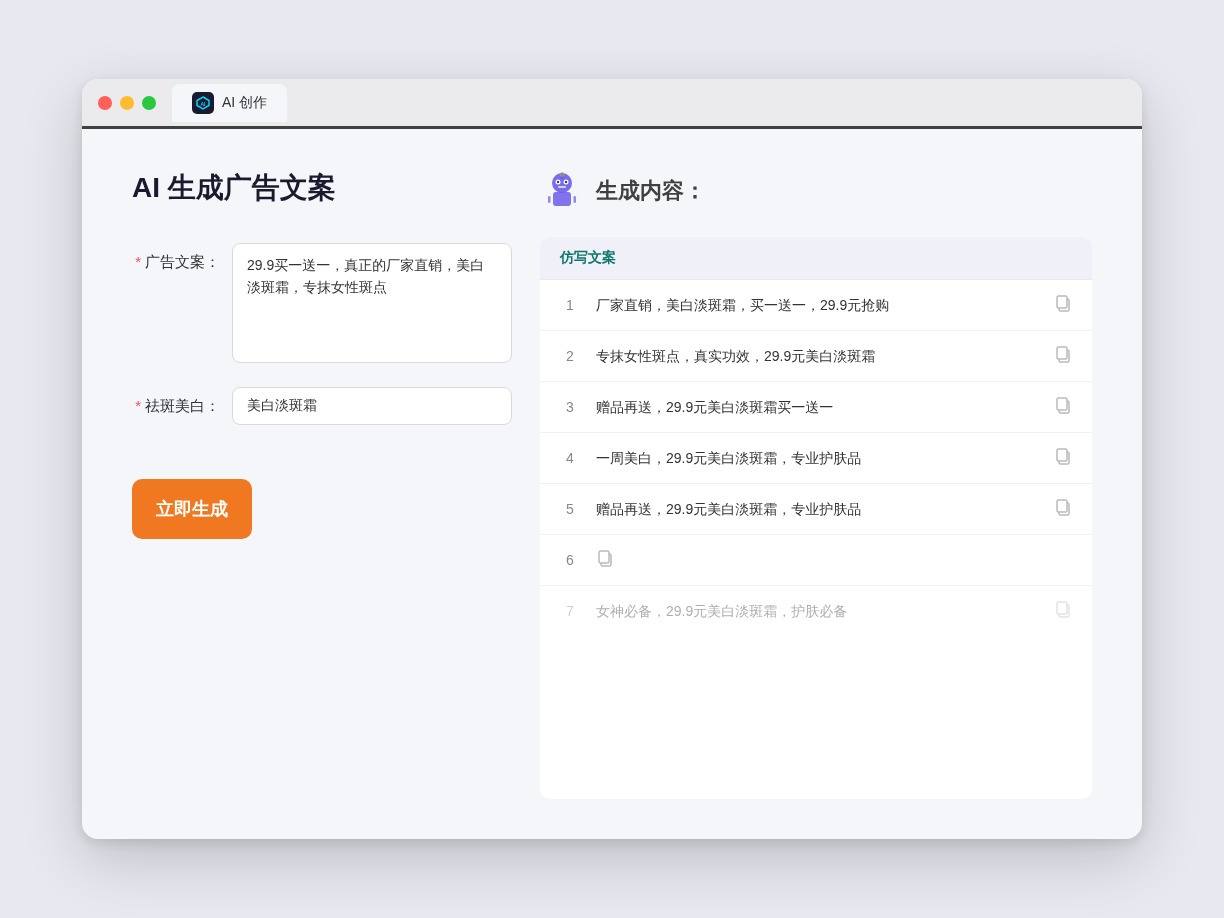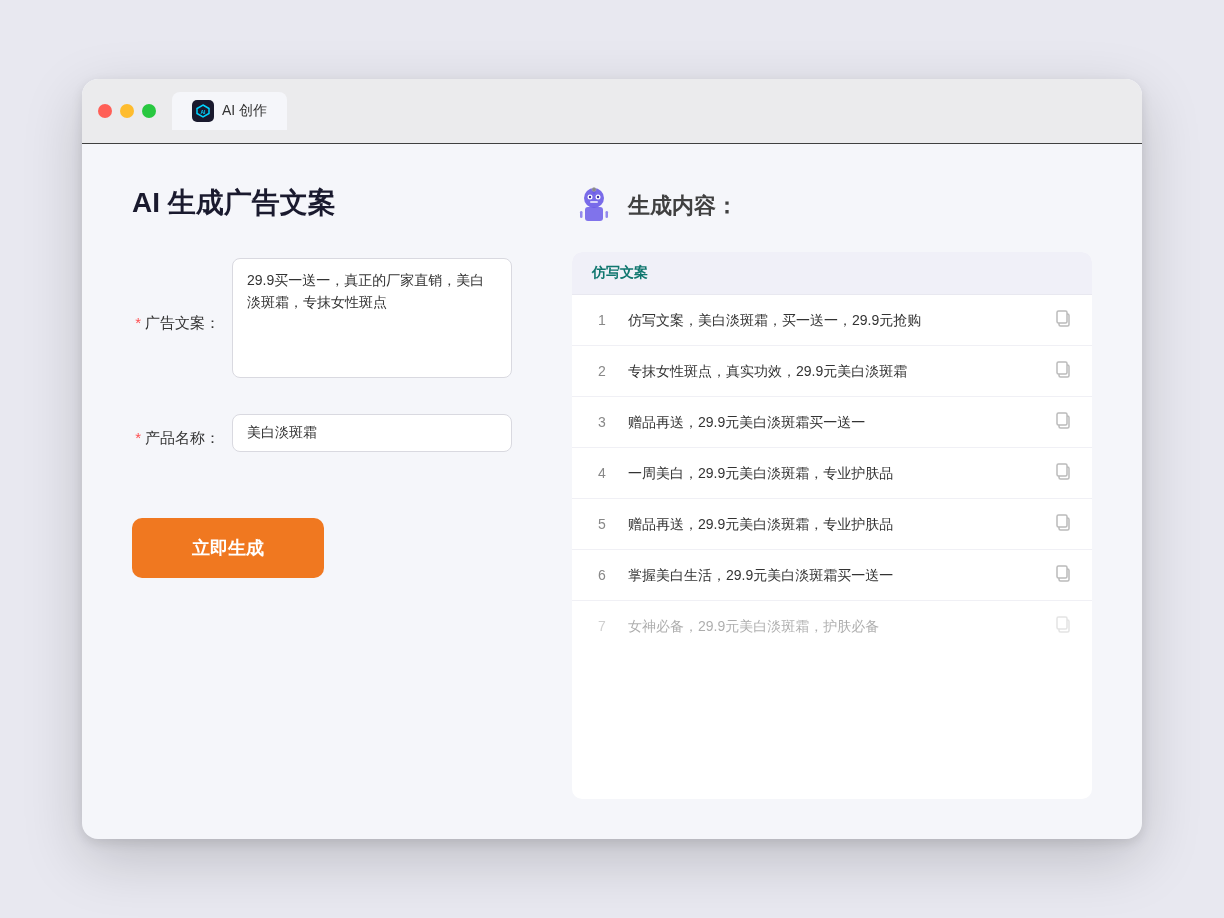--- a/index.html
+++ b/index.html
@@ -20,25 +20,25 @@
       background: #f5f6fa;
       border-radius: 16px;
       box-shadow: 0 20px 60px rgba(0,0,0,0.18), 0 4px 12px rgba(0,0,0,0.1);
       display: flex;
       flex-direction: column;
       overflow: hidden;
     }
 
     .browser-titlebar {
       background: #ebebed;
-      height: 65px;
+      height: 50px;
       display: flex;
       align-items: center;
       padding: 0 16px;
-      border-bottom: 1px solid #404040;
+      border-bottom: 3px solid #404040;
       border-radius: 16px 16px 0 0;
       flex-shrink: 0;
     }
 
     .traffic-lights {
       display: flex;
       gap: 8px;
       margin-right: 16px;
     }
 
@@ -74,40 +74,40 @@
       color: #00d4ff;
       font-size: 11px;
       font-weight: bold;
     }
 
     .browser-content {
       flex: 1;
       padding: 40px 50px;
       overflow: hidden;
       display: flex;
-      gap: 60px;
+      gap: 28px;
     }
 
     
     .left-panel {
       width: 380px;
       flex-shrink: 0;
     }
 
     .page-title {
       font-size: 28px;
       font-weight: 700;
       color: #1a1a2e;
       margin-bottom: 36px;
     }
 
     .form-group {
       display: flex;
-      align-items: center;
-      margin-bottom: 36px;
+      align-items: flex-start;
+      margin-bottom: 24px;
     }
 
     .form-label {
       font-size: 15px;
       color: #333;
       width: 100px;
       flex-shrink: 0;
       padding-top: 10px;
       text-align: right;
       padding-right: 12px;
@@ -135,21 +135,21 @@
       height: 120px;
       line-height: 1.6;
     }
 
     .generate-btn {
       margin-top: 30px;
       background: #f07820;
       color: #fff;
       border: none;
       border-radius: 10px;
-      padding: 18px 60px;
+      padding: 18px 24px;
       font-size: 18px;
       font-weight: 600;
       cursor: pointer;
       font-family: Liberation Serif, serif;
     }
 
     
     .right-panel {
       flex: 1;
       display: flex;
@@ -252,21 +252,21 @@
       <div class="form-group">
         <label class="form-label">
           <span class="required-star">*</span><span>广告文案：</span>
         </label>
         <textarea class="form-textarea" style="">29.9买一送一，真正的厂家直销，美白淡斑霜，专抹女性斑点</textarea>
       </div>
 
       
       <div class="form-group">
         <label class="form-label">
-          <span class="required-star">*</span><span>产品名称：</span>
+          <span class="required-star">*</span><span>祛斑美白：</span>
         </label>
         <input type="text" class="form-input" value="美白淡斑霜" style="">
       </div>
 
       
 
       
       <button class="generate-btn">立即生成</button>
     </div>
 
@@ -287,21 +287,21 @@
           <rect x="31.5" y="27" width="2.5" height="7" rx="1.25" fill="#6b5ce7" opacity="0.7" transform="translate(2,0)"></rect>
         </svg>
         <span class="result-title">生成内容：</span>
       </div>
 
       <div class="result-table">
         <div class="table-header">仿写文案</div>
         <div id="table-body">
             <div class="table-row">
               <span class="row-num">1</span>
-              <span class="row-text">仿写文案，美白淡斑霜，买一送一，29.9元抢购</span>
+              <span class="row-text">厂家直销，美白淡斑霜，买一送一，29.9元抢购</span>
               <span><svg width="18" height="18" viewBox="0 0 18 18" fill="none" xmlns="http://www.w3.org/2000/svg">
       <rect x="5" y="5" width="10" height="12" rx="1.5" stroke="#bbb" stroke-width="1.5" fill="none"></rect>
       <rect x="3" y="2" width="10" height="12" rx="1.5" stroke="#bbb" stroke-width="1.5" fill="white"></rect>
     </svg></span>
             </div>
             <div class="table-row">
               <span class="row-num">2</span>
               <span class="row-text">专抹女性斑点，真实功效，29.9元美白淡斑霜</span>
               <span><svg width="18" height="18" viewBox="0 0 18 18" fill="none" xmlns="http://www.w3.org/2000/svg">
       <rect x="5" y="5" width="10" height="12" rx="1.5" stroke="#bbb" stroke-width="1.5" fill="none"></rect>
@@ -327,21 +327,20 @@
             <div class="table-row">
               <span class="row-num">5</span>
               <span class="row-text">赠品再送，29.9元美白淡斑霜，专业护肤品</span>
               <span><svg width="18" height="18" viewBox="0 0 18 18" fill="none" xmlns="http://www.w3.org/2000/svg">
       <rect x="5" y="5" width="10" height="12" rx="1.5" stroke="#bbb" stroke-width="1.5" fill="none"></rect>
       <rect x="3" y="2" width="10" height="12" rx="1.5" stroke="#bbb" stroke-width="1.5" fill="white"></rect>
     </svg></span>
             </div>
             <div class="table-row">
               <span class="row-num">6</span>
-              <span class="row-text">掌握美白生活，29.9元美白淡斑霜买一送一</span>
               <span><svg width="18" height="18" viewBox="0 0 18 18" fill="none" xmlns="http://www.w3.org/2000/svg">
       <rect x="5" y="5" width="10" height="12" rx="1.5" stroke="#bbb" stroke-width="1.5" fill="none"></rect>
       <rect x="3" y="2" width="10" height="12" rx="1.5" stroke="#bbb" stroke-width="1.5" fill="white"></rect>
     </svg></span>
             </div>
             <div class="table-row faded">
               <span class="row-num">7</span>
               <span class="row-text">女神必备，29.9元美白淡斑霜，护肤必备</span>
               <span><svg width="18" height="18" viewBox="0 0 18 18" fill="none" xmlns="http://www.w3.org/2000/svg">
       <rect x="5" y="5" width="10" height="12" rx="1.5" stroke="#bbb" stroke-width="1.5" fill="none"></rect>

